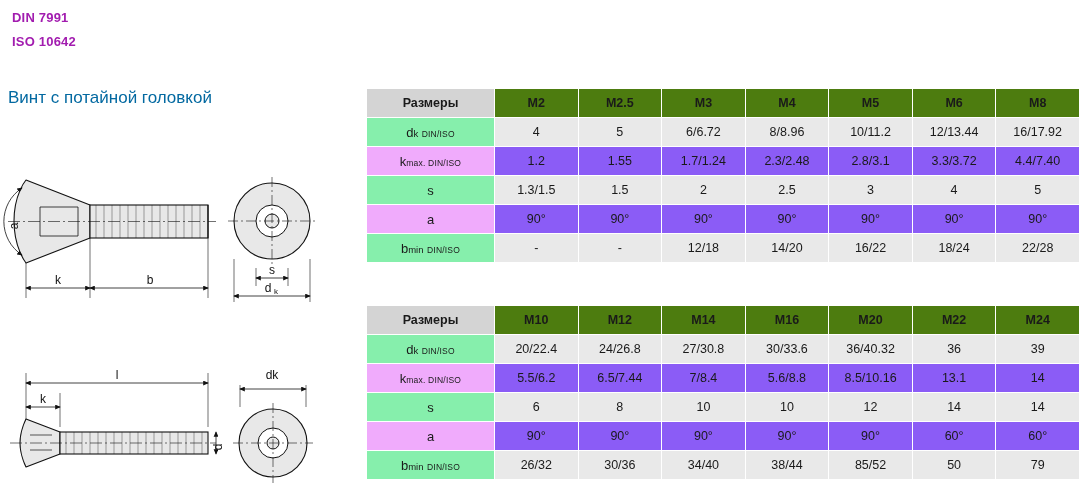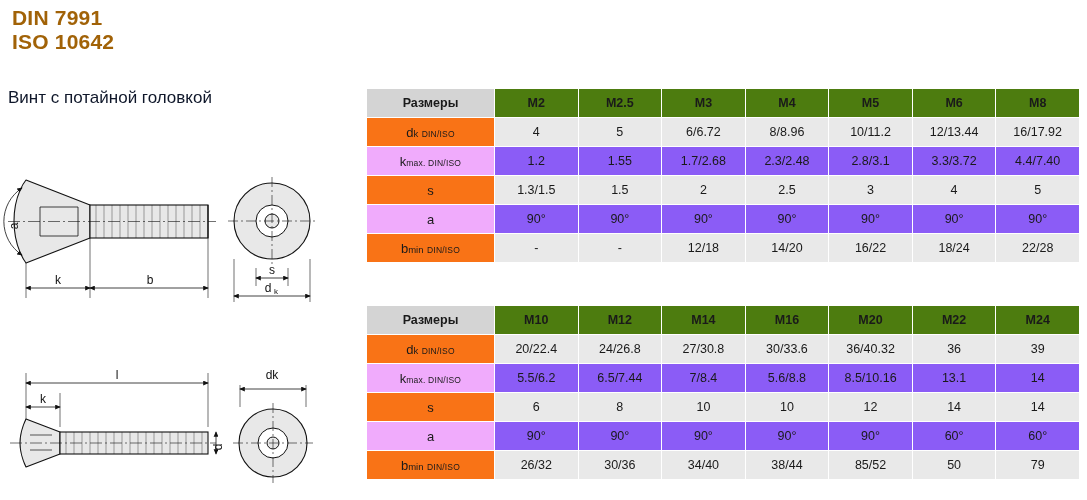--- a/index.html
+++ b/index.html
@@ -23,32 +23,32 @@
     top: 0;
     width: 360px;
     height: 500px;
   }
   #title-block {
     position: absolute;
     left: 12px;
     top: 6px;
   }
   #title-block .title-line {
-    font-size: 21px;
+    font-size: 13px;
     font-weight: bold;
     line-height: 24px;
-    color: #a16207;
+    color: #a21caf;
     letter-spacing: 0.2px;
   }
   #subtitle {
     position: absolute;
     left: 8px;
     top: 88px;
     font-size: 17px;
-    color: #0f172a;
+    color: #0369a1;
   }
 
   
   .drawing {
     position: absolute;
   }
   #drawing-top {
     left: 0;
     top: 160px;
     width: 330px;
@@ -94,21 +94,21 @@
   }
   .data-table tbody td {
     background: #e9e9e9;
     font-weight: normal;
   }
   .data-table tbody tr.alt td {
     background: #8b5cf6;
   }
   .data-table td.row-label,
   .data-table th.row-label {
-    background: #f97316;
+    background: #86efac;
   }
   .data-table tbody tr.alt td.row-label {
     background: #f0abfc;
   }
   .data-table thead th.row-label {
     background: #d4d4d4;
   }
   col.label-col { width: 128px; }
 
   .lbl-main { font-size: 13px; }
@@ -306,21 +306,21 @@
       <td>10/11.2</td>
       <td>12/13.44</td>
       <td>16/17.92</td>
     </tr>
     <tr class="alt">
       <td class="row-label">
         <span class="lbl-main">k</span><span class="lbl-sub">max. DIN/ISO</span>
       </td>
       <td>1.2</td>
       <td>1.55</td>
-      <td>1.7/2.68</td>
+      <td>1.7/1.24</td>
       <td>2.3/2.48</td>
       <td>2.8/3.1</td>
       <td>3.3/3.72</td>
       <td>4.4/7.40</td>
     </tr>
     <tr>
       <td class="row-label">
         <span class="lbl-main">s</span>
       </td>
       <td>1.3/1.5</td>

